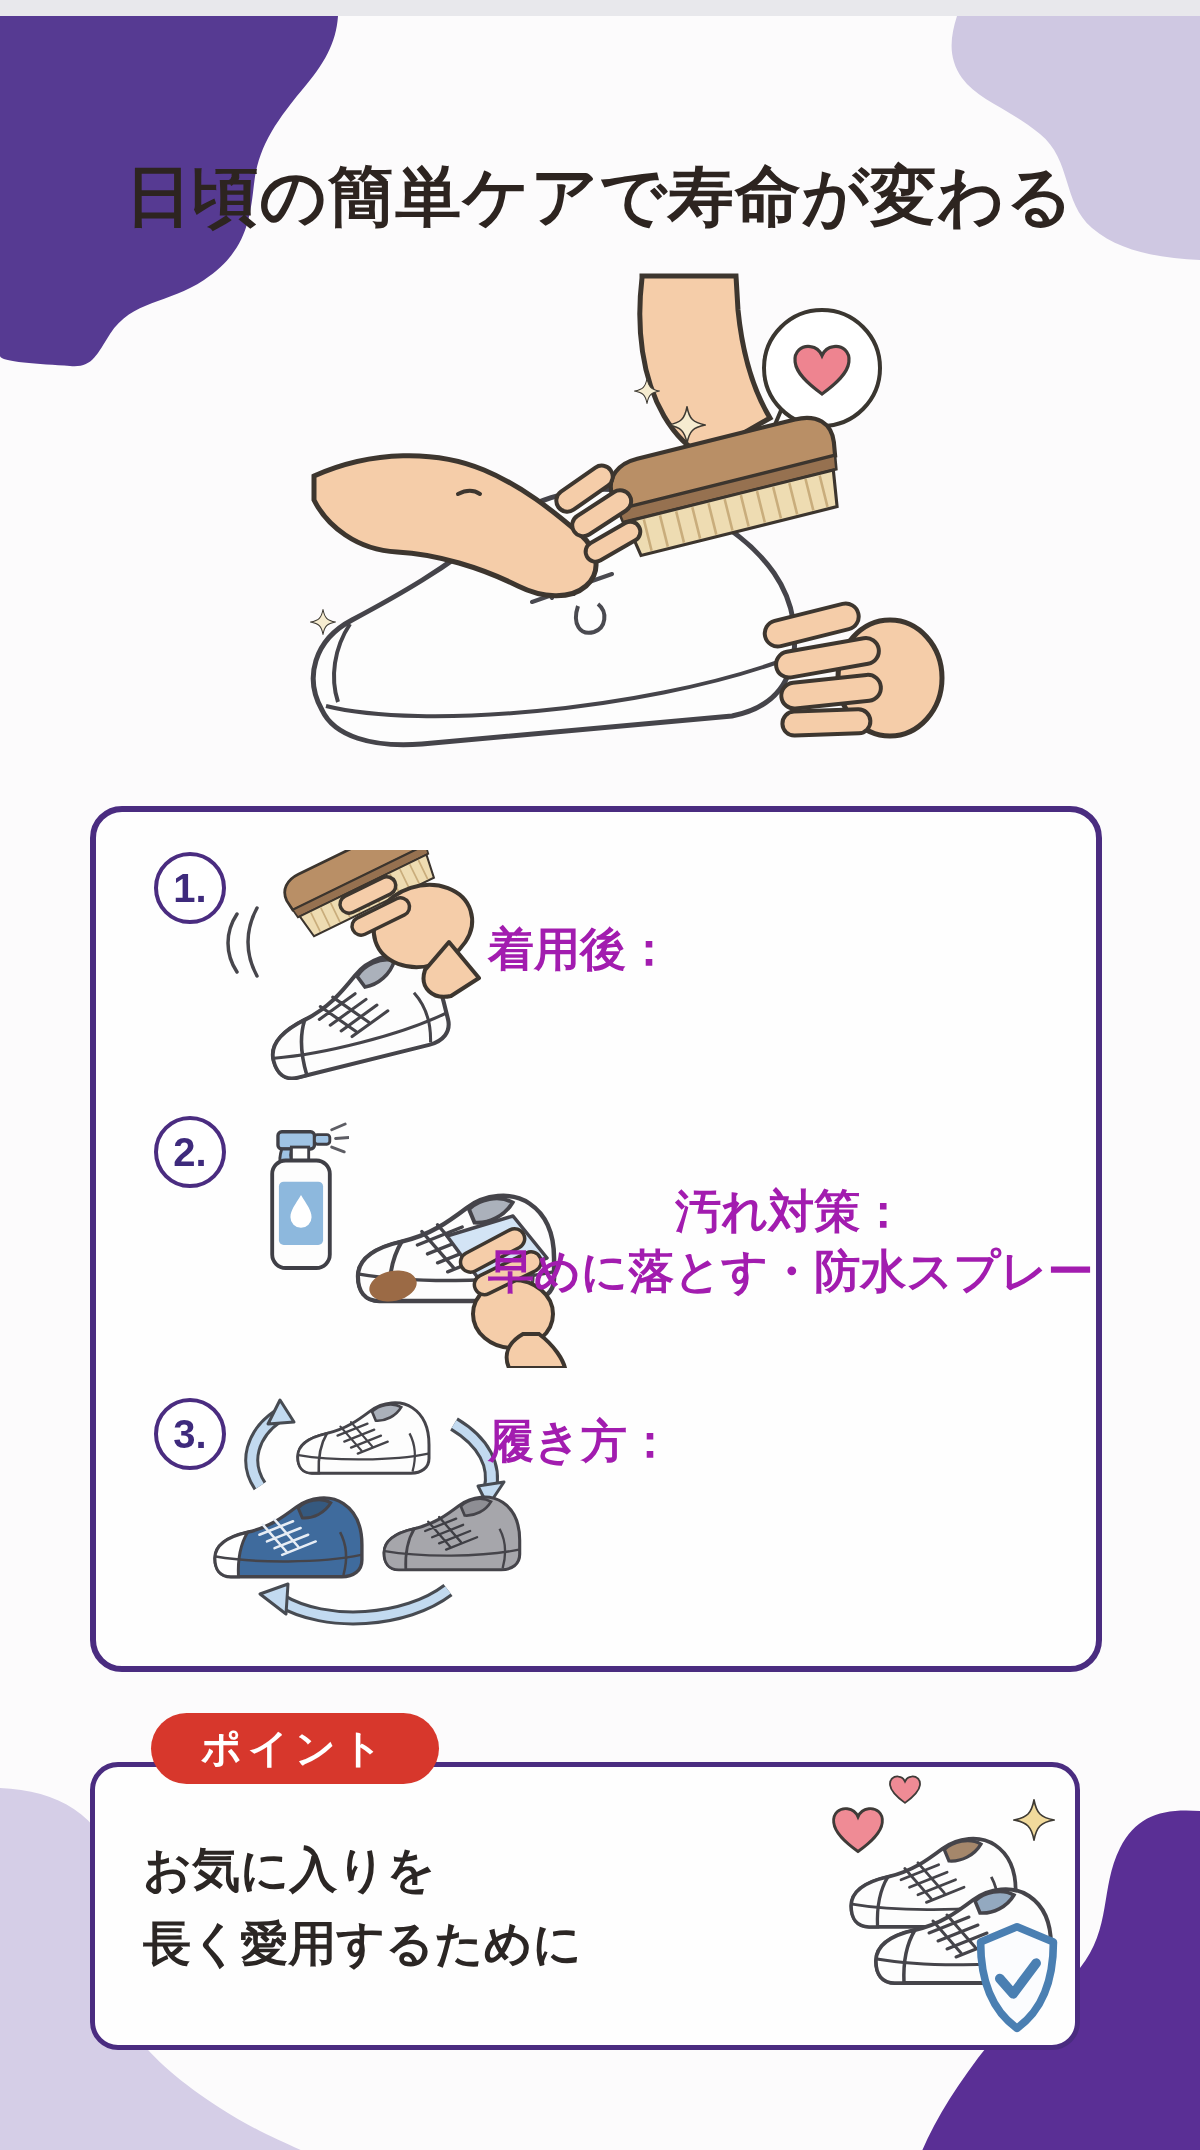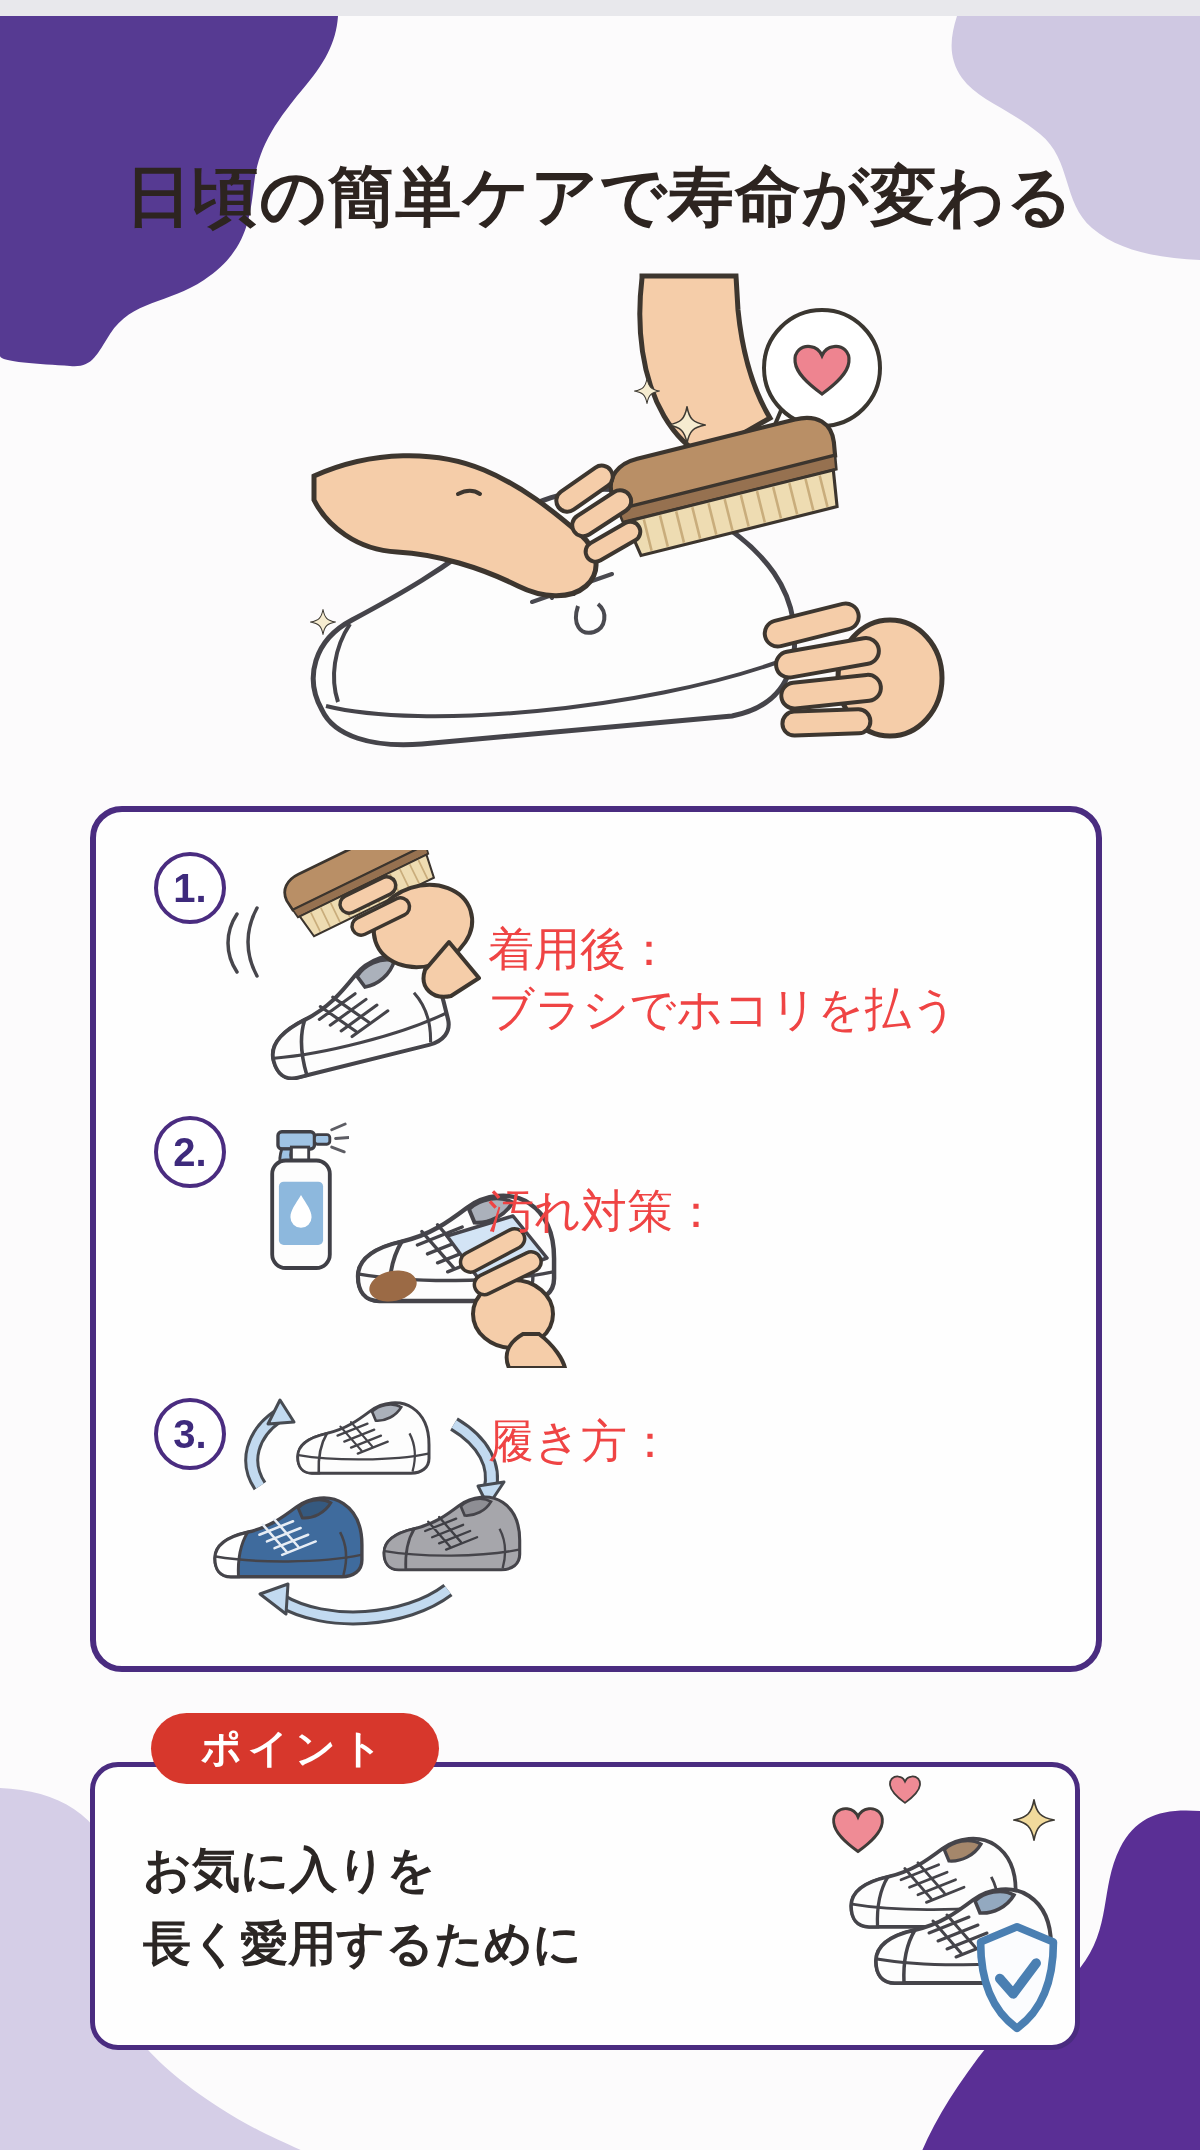--- a/index.html
+++ b/index.html
@@ -28,22 +28,22 @@
     display:flex; align-items:center; justify-content:center; z-index:3;
   }
   .step-circle.s1 { left:58px; top:40px; }
   .step-circle.s2 { left:58px; top:304px; }
   .step-circle.s3 { left:58px; top:586px; }
   .step-ill { position:absolute; z-index:2; }
   .ill1 { left:115px; top:38px;  width:270px; height:230px; }
   .ill2 { left:155px; top:296px; width:330px; height:260px; }
   .ill3 { left:100px; top:578px; width:340px; height:265px; }
   .step-text {
-    position:absolute; left:392px; color:#ef4444;
-    font-size:46px; font-weight:400; line-height:1.3; white-space:nowrap; z-index:3;
+    position:absolute; left:392px; color:#a21caf;
+    font-size:46px; font-weight:700; line-height:1.3; white-space:nowrap; z-index:3;
   }
   .t1 { top:108px; } .t2 { top:370px;text-align:center; } .t3 { top:600px; }
   .point-badge {
     position:absolute; left:56px; top:-54px; z-index:5;
     background:#d7372c; color:#ffffff; font-size:40px; font-weight:700;
     letter-spacing:6px; padding:8px 50px; border-radius:48px;
   }
   .point-text {
     position:absolute; left:48px; top:66px; z-index:3;
     font-size:48px; font-weight:700; color:#2b2624; line-height:1.55; white-space:nowrap;
@@ -173,40 +173,40 @@
       </g>
       <g>
         <ellipse cx="212" cy="76" rx="50" ry="40" fill="#f5cda9" stroke="#3d362f" stroke-width="4" transform="rotate(-18 212 76)"></ellipse>
         <path d="M238,92 L268,128 L240,146 C222,150 208,138 214,120 Z" fill="#f5cda9" stroke="#3d362f" stroke-width="4" stroke-linejoin="round"></path>
         <rect x="126" y="50" width="60" height="18" rx="9" fill="#f5cda9" stroke="#3d362f" stroke-width="3.5" transform="rotate(-26 126 50)"></rect>
         <rect x="138" y="72" width="62" height="18" rx="9" fill="#f5cda9" stroke="#3d362f" stroke-width="3.5" transform="rotate(-26 138 72)"></rect>
       </g>
     </svg>
     <div class="step-text t1">
       <div>着用後：</div>
-      <div>ブラシでホコリを払う</div>
     </div>
 
     <div class="step-circle s2">
       <span>2.</span>
     </div>
     <svg class="step-ill ill2" viewBox="0 0 330 260">
       <use href="#sym-spray" x="2" y="12" width="96" height="154"></use>
       <use href="#sym-shoe" x="92" y="72" width="225" height="140"></use>
       <ellipse cx="142" cy="178" rx="24" ry="15" fill="#9b6a45" transform="rotate(-12 142 178)"></ellipse>
       <path d="M196,128 L262,108 L296,150 L230,174 Z" fill="#d3e4f5" stroke="#45444b" stroke-width="3.5" stroke-linejoin="round"></path>
       <g>
         <ellipse cx="262" cy="206" rx="40" ry="34" fill="#f5cda9" stroke="#3d362f" stroke-width="4"></ellipse>
         <path d="M288,226 C304,238 312,252 314,260 L258,260 C252,246 258,234 272,226 Z" fill="#f5cda9" stroke="#3d362f" stroke-width="4"></path>
         <rect x="206" y="150" width="70" height="20" rx="10" fill="#f5cda9" stroke="#3d362f" stroke-width="3.5" transform="rotate(-28 206 150)"></rect>
         <rect x="220" y="172" width="72" height="20" rx="10" fill="#f5cda9" stroke="#3d362f" stroke-width="3.5" transform="rotate(-26 220 172)"></rect>
       </g>
     </svg>
     <div class="step-text t2">
       <div>汚れ対策：</div>
+      <div>早めに落とす・防水スプレー</div>
     </div>
 
     <div class="step-circle s3">
       <span>3.</span>
     </div>
     <svg class="step-ill ill3" viewBox="0 0 340 265">
       <g>
         <path d="M258,34 C288,52 300,76 294,100" fill="none" stroke="#474b52" stroke-width="15"></path>
         <path d="M258,34 C288,52 300,76 294,100" fill="none" stroke="#c2daf0" stroke-width="9"></path>
         <polygon points="282,96 308,92 292,116" fill="#c2daf0" stroke="#474b52" stroke-width="3" stroke-linejoin="round"></polygon>

